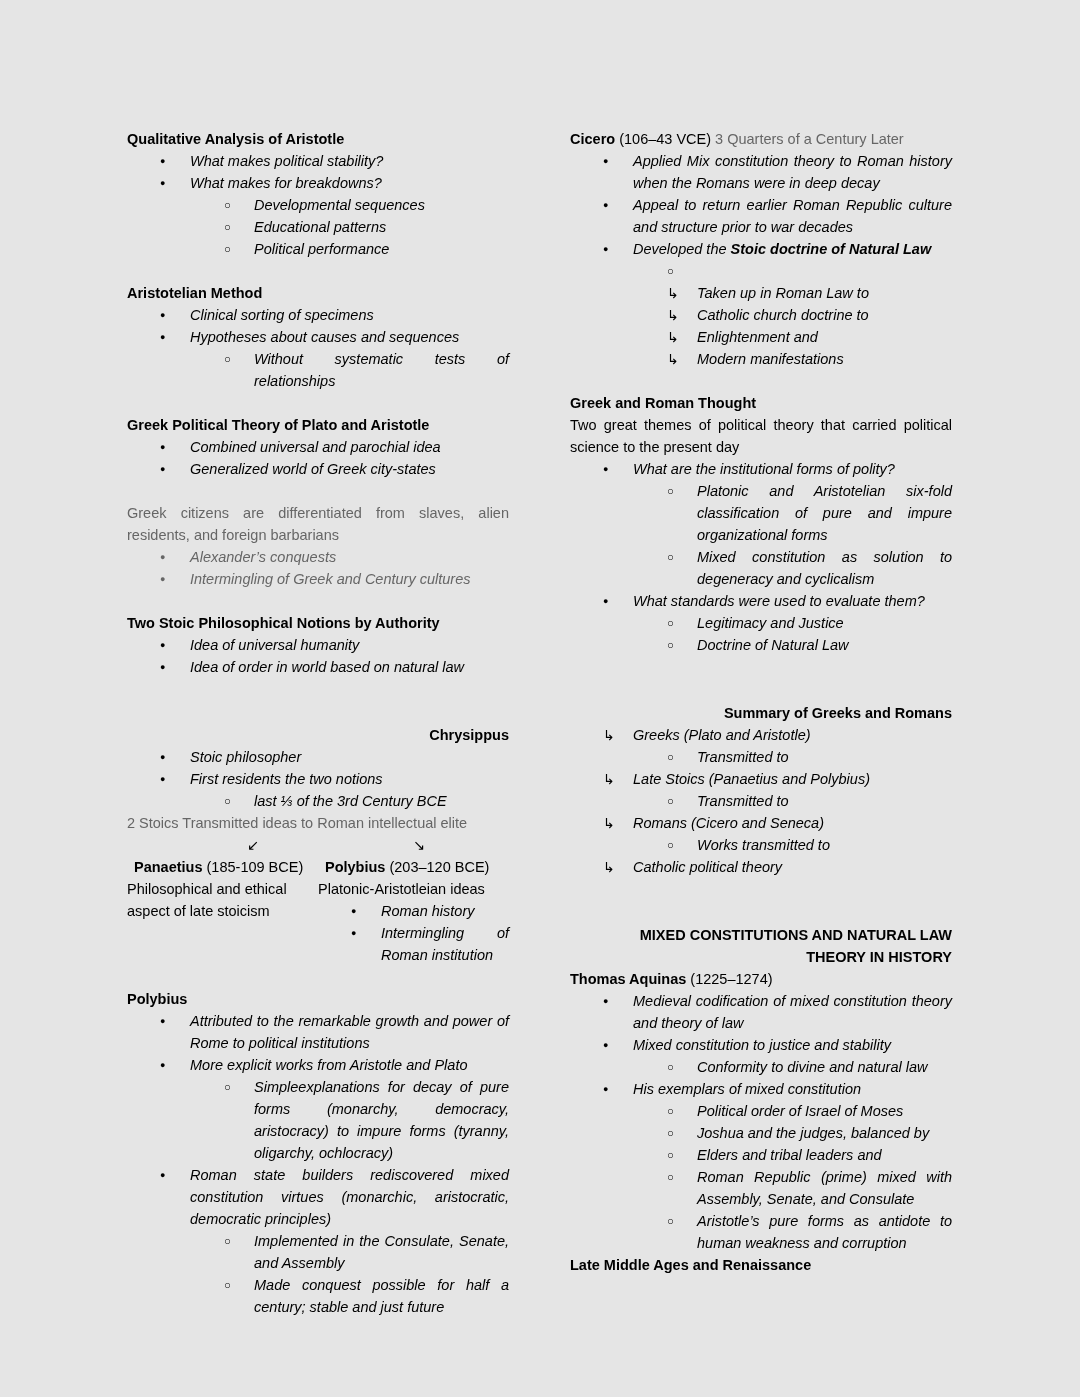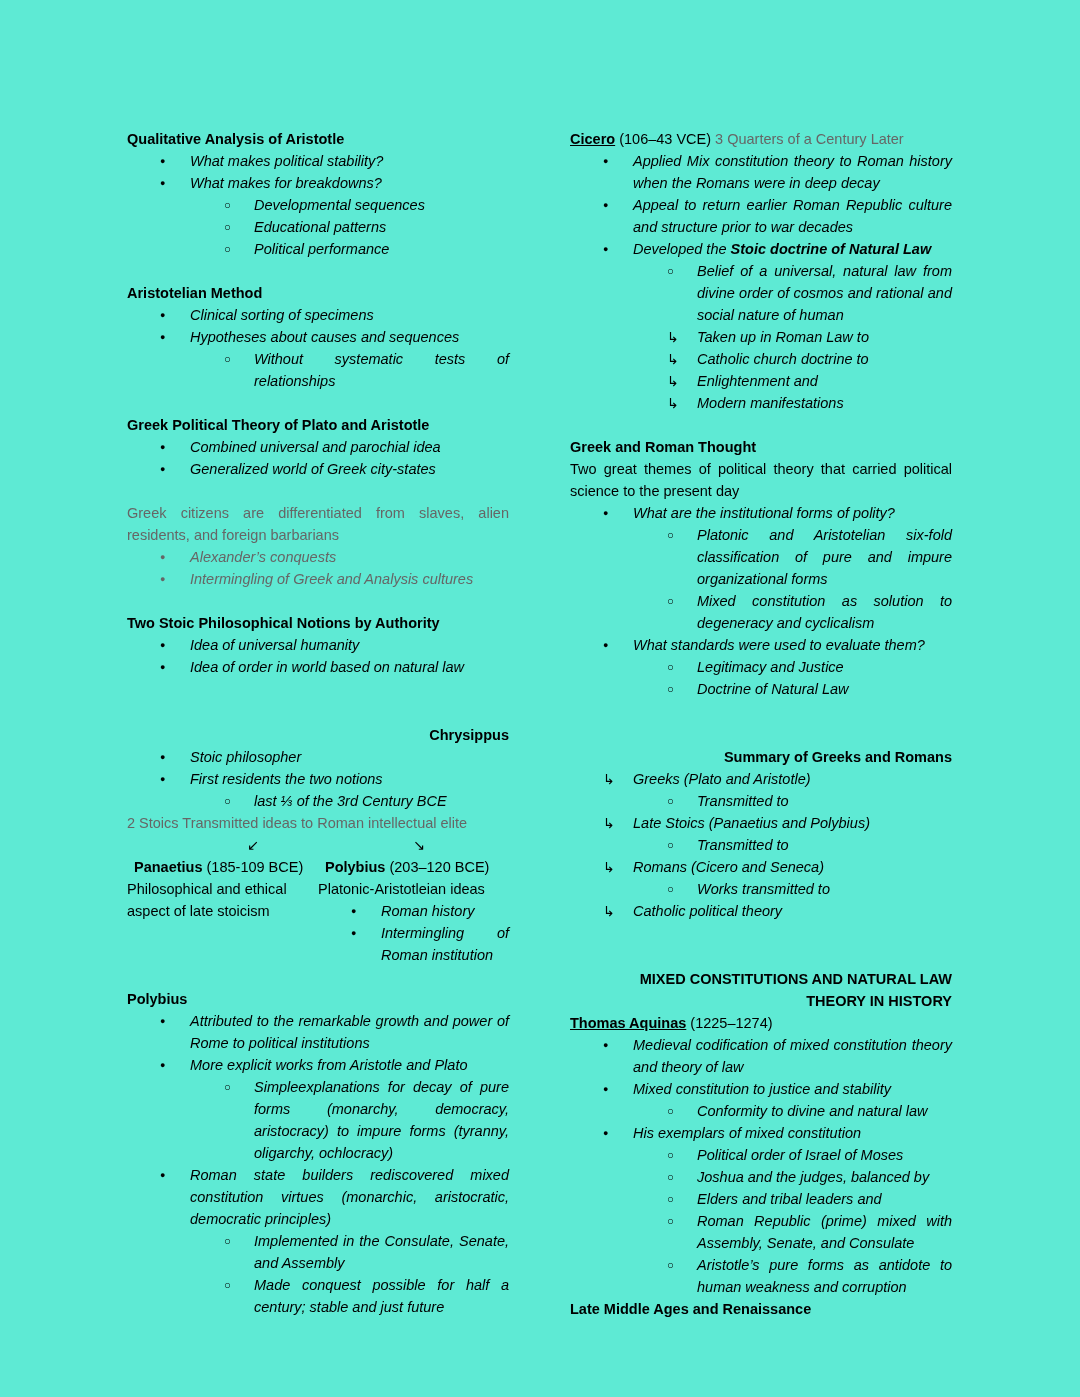--- a/index.html
+++ b/index.html
@@ -1,33 +1,33 @@
 <!DOCTYPE html>
 <html><head>
 <meta charset="utf-8">
 <style>
   html, body { margin: 0; padding: 0; background: #ffffff; }
   .page {
     position: relative;
     width: 1080px;
     height: 1397px;
-    background: #5eead4;
+    background: #e5e5e5;
     color: #000000;
     font-family: "Liberation Sans", "DejaVu Sans", sans-serif;
     font-size: 14.5px;
     line-height: 22px;
     overflow: hidden;
   }
   .col { position: absolute; top: 128px; width: 382px; }
   .col-left  { left: 127px; }
   .col-right { left: 570px; }
 
   .heading { font-weight: bold; }
   .heading.mixed { font-weight: normal; }
-  .heading .b { font-weight: bold; text-decoration: underline; }
+  .heading .b { font-weight: bold; }
   .center { text-align: right; margin-top: 24px; }
 
   .gap { height: 22px; }
 
   .para { text-align: justify; }
   .g { color: #666666; }
   .b { font-weight: bold; }
 
   .li { display: flex; }
   .li .marker { flex: 0 0 30px; line-height: 22px; }
@@ -107,21 +107,21 @@
       </div>
       <div class="gap"></div>
       <div class="para g">Greek citizens are differentiated from slaves, alien residents, and foreign barbarians</div>
       <div class="list">
         <div class="li lvl1 g">
           <span class="marker m-disc">●</span>
           <span class="txt">Alexander’s conquests</span>
         </div>
         <div class="li lvl1 g">
           <span class="marker m-disc">●</span>
-          <span class="txt">Intermingling of Greek and Analysis cultures</span>
+          <span class="txt">Intermingling of Greek and Century cultures</span>
         </div>
       </div>
       <div class="gap"></div>
       <div class="heading">Two Stoic Philosophical Notions by Authority</div>
       <div class="list">
         <div class="li lvl1">
           <span class="marker m-disc">●</span>
           <span class="txt">Idea of universal humanity</span>
         </div>
         <div class="li lvl1">
@@ -207,21 +207,20 @@
         <div class="li lvl1">
           <span class="marker m-disc">●</span>
           <span class="txt">Appeal to return earlier Roman Republic culture and structure prior to war decades</span>
         </div>
         <div class="li lvl1">
           <span class="marker m-disc">●</span>
           <span class="txt"><span>Developed the </span><span class="b">Stoic doctrine of Natural Law</span></span>
         </div>
         <div class="li lvl2">
           <span class="marker m-circle">○</span>
-          <span class="txt">Belief of a universal, natural law from divine order of cosmos and rational and social nature of human</span>
         </div>
         <div class="li lvl2">
           <span class="marker m-arrow">↳</span>
           <span class="txt">Taken up in Roman Law to</span>
         </div>
         <div class="li lvl2">
           <span class="marker m-arrow">↳</span>
           <span class="txt">Catholic church doctrine to</span>
         </div>
         <div class="li lvl2">

